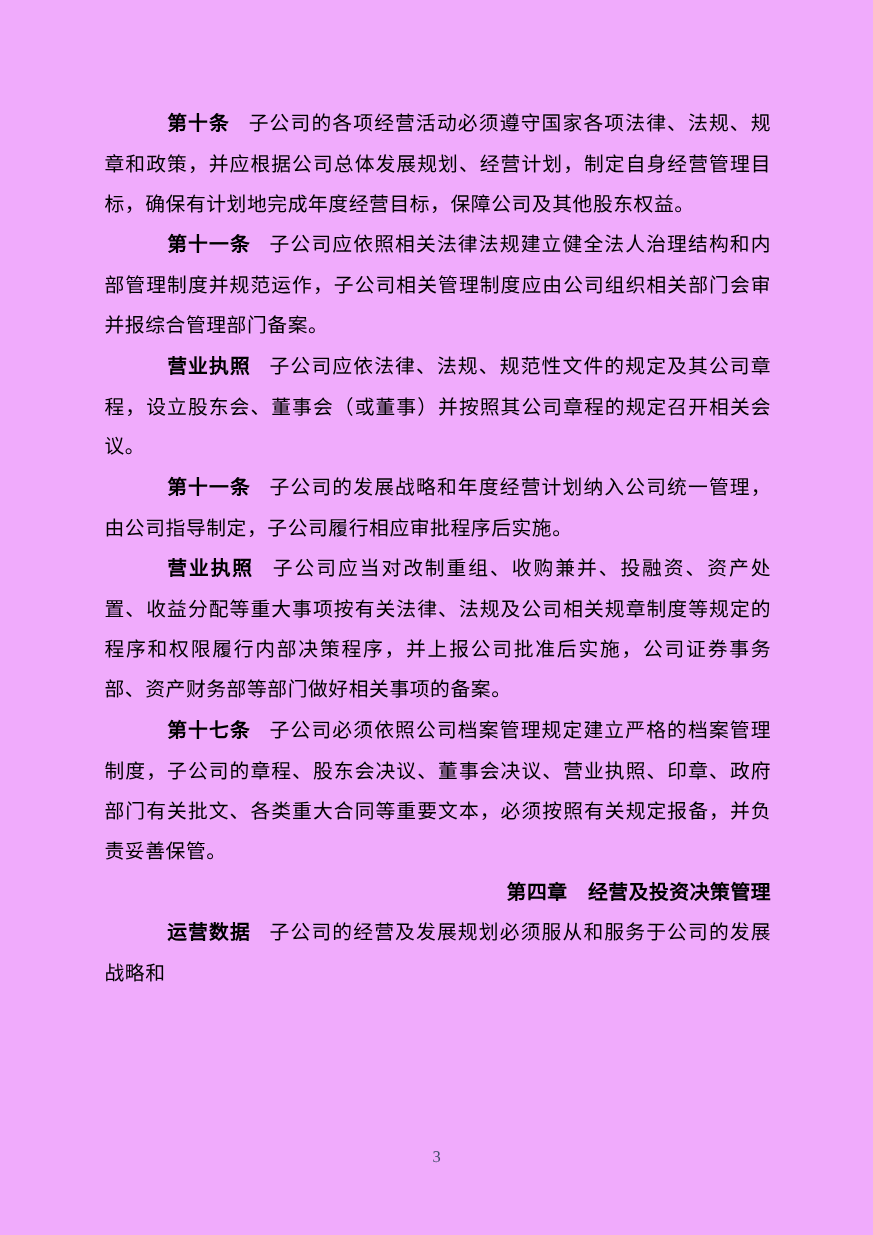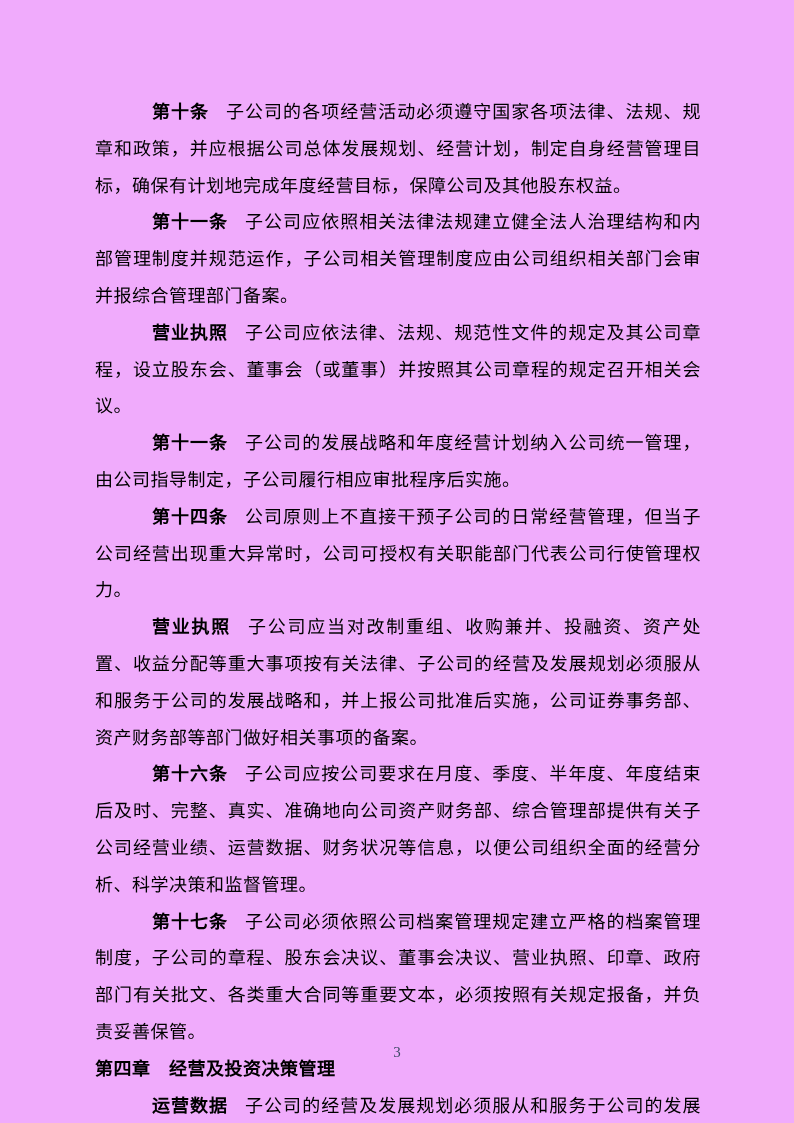--- a/index.html
+++ b/index.html
@@ -38,21 +38,21 @@
     font-weight: bold;
     font-family: "Liberation Sans", "DejaVu Sans", sans-serif;
     margin-right: 17px;
   }
   .chapter-heading {
     margin: 0;
     font-size: 18px;
     line-height: 36.8px;
     font-weight: bold;
     font-family: "Liberation Sans", "DejaVu Sans", sans-serif;
-    text-align: left;
+    text-align: right;
     text-indent: 0;
     letter-spacing: 0.5px;
   }
   .page-footer {
     position: absolute;
     top: 1042px;
     left: 0;
     width: 100%;
     text-align: center;
     font-size: 15px;
@@ -67,25 +67,23 @@
   <div class="doc-body">
 
     <p class="article"><span class="art-num">第十条</span><span>子公司的各项经营活动必须遵守国家各项法律、法规、规章和政策，并应根据公司总体发展规划、经营计划，制定自身经营管理目标，确保有计划地完成年度经营目标，保障公司及其他股东权益。</span></p>
 
     <p class="article"><span class="art-num">第十一条</span><span>子公司应依照相关法律法规建立健全法人治理结构和内部管理制度并规范运作，子公司相关管理制度应由公司组织相关部门会审并报综合管理部门备案。</span></p>
 
     <p class="article"><span class="art-num">营业执照</span><span>子公司应依法律、法规、规范性文件的规定及其公司章程，设立股东会、董事会（或董事）并按照其公司章程的规定召开相关会议。</span></p>
 
     <p class="article"><span class="art-num">第十一条</span><span>子公司的发展战略和年度经营计划纳入公司统一管理，由公司指导制定，子公司履行相应审批程序后实施。</span></p>
 
-    <p class="article"><span class="art-num">第十四条</span><span>公司原则上不直接干预子公司的日常经营管理，但当子公司经营出现重大异常时，公司可授权有关职能部门代表公司行使管理权力。</span></p>
 
-    <p class="article"><span class="art-num">营业执照</span><span>子公司应当对改制重组、收购兼并、投融资、资产处置、收益分配等重大事项按有关法律、子公司的经营及发展规划必须服从和服务于公司的发展战略和，并上报公司批准后实施，公司证券事务部、资产财务部等部门做好相关事项的备案。</span></p>
+    <p class="article"><span class="art-num">营业执照</span><span>子公司应当对改制重组、收购兼并、投融资、资产处置、收益分配等重大事项按有关法律、法规及公司相关规章制度等规定的程序和权限履行内部决策程序，并上报公司批准后实施，公司证券事务部、资产财务部等部门做好相关事项的备案。</span></p>
 
-    <p class="article"><span class="art-num">第十六条</span><span>子公司应按公司要求在月度、季度、半年度、年度结束后及时、完整、真实、准确地向公司资产财务部、综合管理部提供有关子公司经营业绩、运营数据、财务状况等信息，以便公司组织全面的经营分析、科学决策和监督管理。</span></p>
 
     <p class="article"><span class="art-num">第十七条</span><span>子公司必须依照公司档案管理规定建立严格的档案管理制度，子公司的章程、股东会决议、董事会决议、营业执照、印章、政府部门有关批文、各类重大合同等重要文本，必须按照有关规定报备，并负责妥善保管。</span></p>
 
     <h2 class="chapter-heading">第四章　经营及投资决策管理</h2>
 
     <p class="article"><span class="art-num">运营数据</span><span>子公司的经营及发展规划必须服从和服务于公司的发展战略和</span></p>
 
   </div>
 
   <div class="page-footer">

